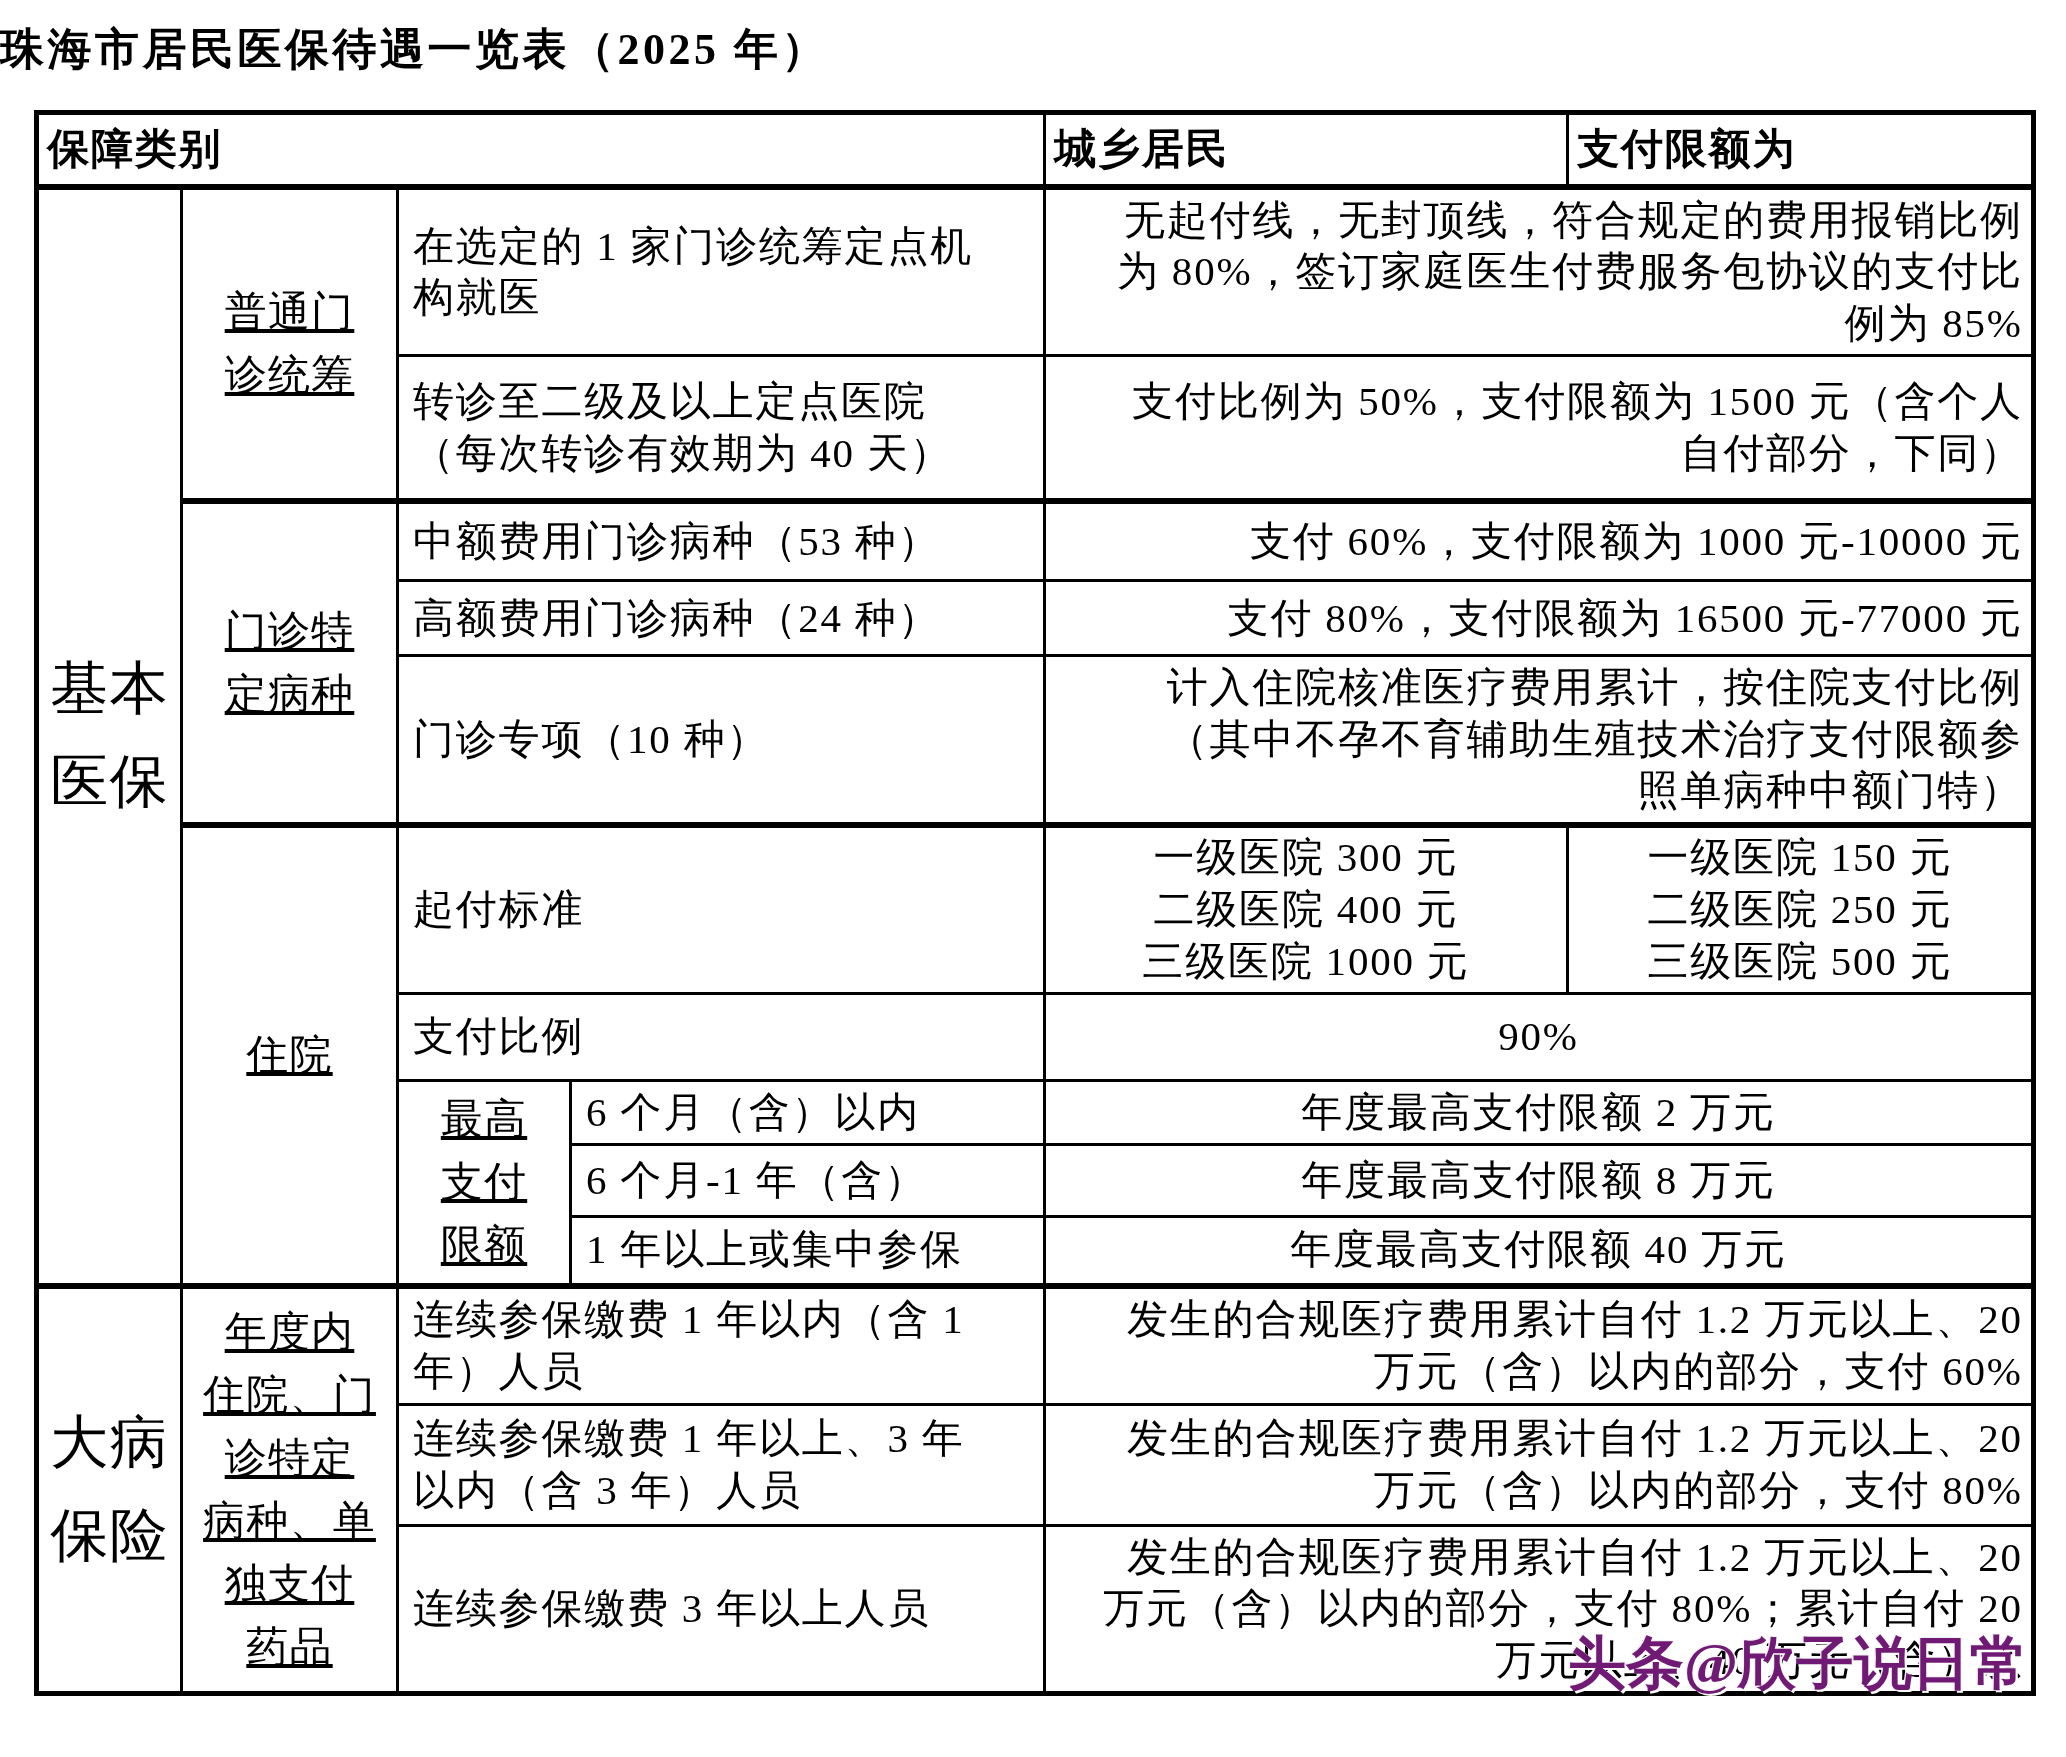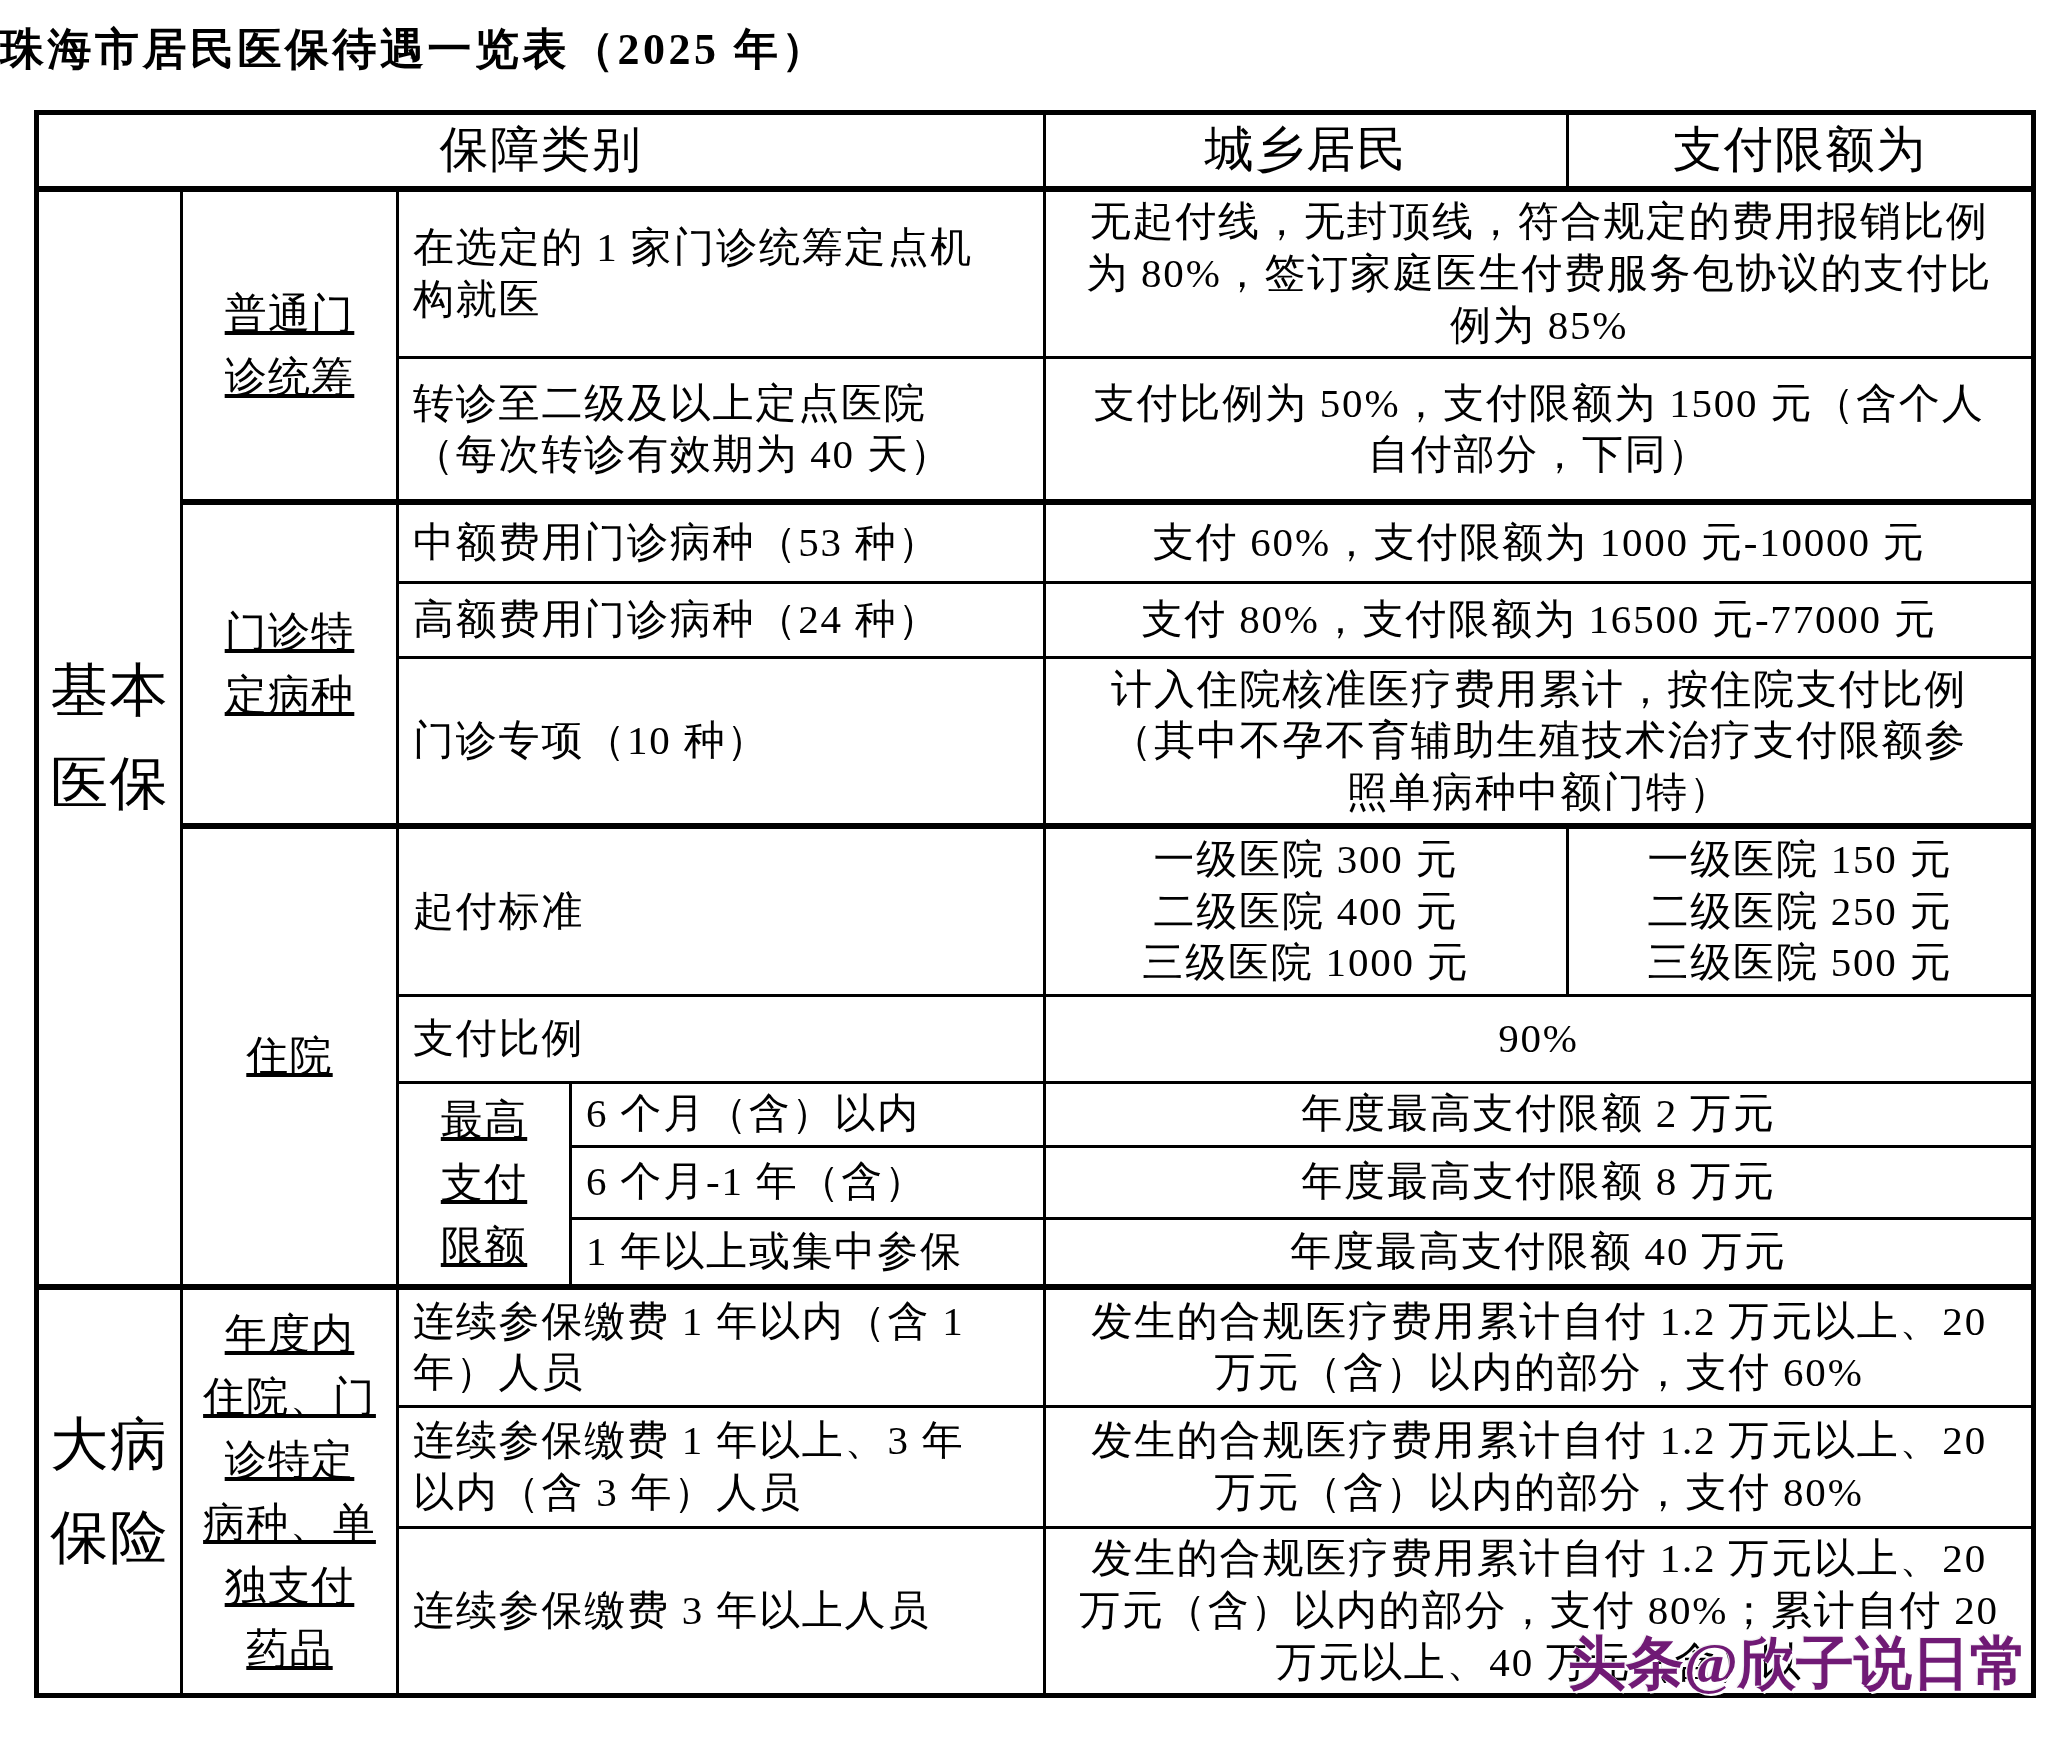--- a/index.html
+++ b/index.html
@@ -28,29 +28,29 @@
     font-size:41px;
     line-height:1.26;
     letter-spacing:1.8px;
     white-space:pre-line;
     padding:4.7px 8.2px;
     box-sizing:border-box;
     overflow:hidden;
   }
   tr.hdr td {
     border-bottom-width:6.5px;
-    font-size:49px; font-weight:normal;
-    text-align:center;
+    font-size:42px; font-weight:bold;
+    text-align:left;
     white-space:normal;
   }
   tr.sec > td { border-top-width:6.5px; }
   td.group { font-size:58px; text-align:center; line-height:1.6; letter-spacing:1.2px; }
   td.cat   { font-size:42px; text-align:center; line-height:1.5; letter-spacing:1.2px;text-decoration:underline; }
   td.item  { text-align:left; padding-left:14px; }
-  td.val   { text-align:center; padding-left:9.4px; }
+  td.val   { text-align:right; padding-left:9.4px; }
   td.val-c { text-align:center; }
   tr.h-hdr { height:75px; }
   tr.h1 { height:168px; }
   tr.h2 { height:145px; }
   tr.h3 { height:80px; }
   tr.h4 { height:75px; }
   tr.h5 { height:162px; }
   tr.h6 { height:158px; }
   tr.h7 { height:87px; }
   tr.h8 { height:59px; }

